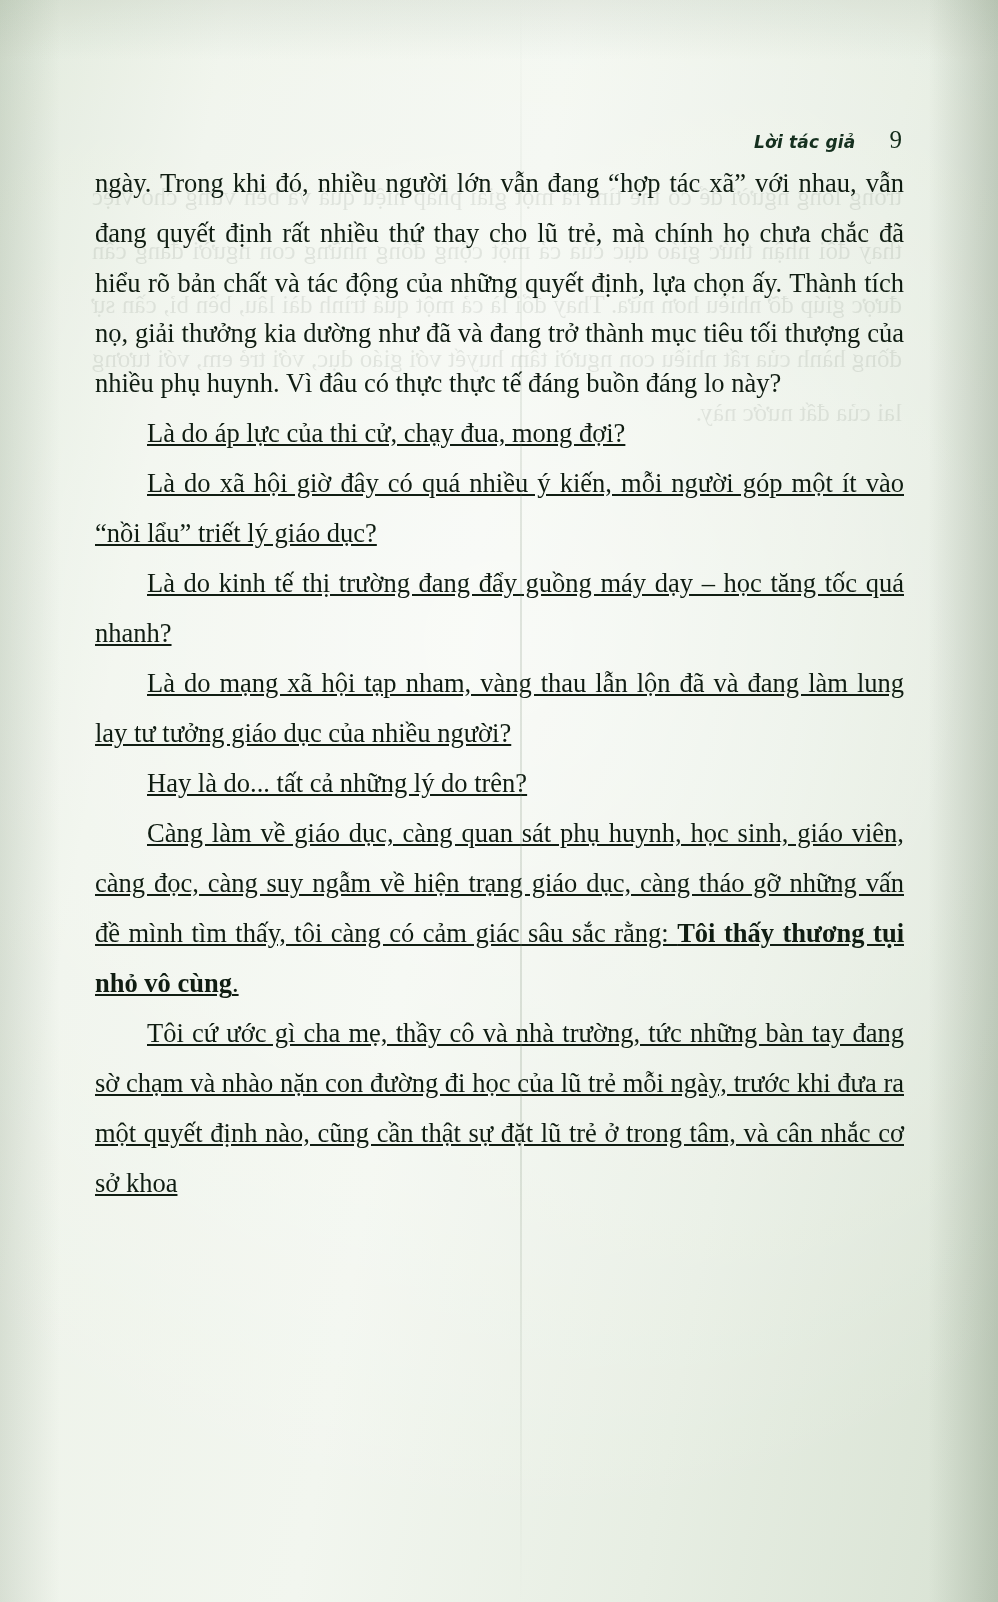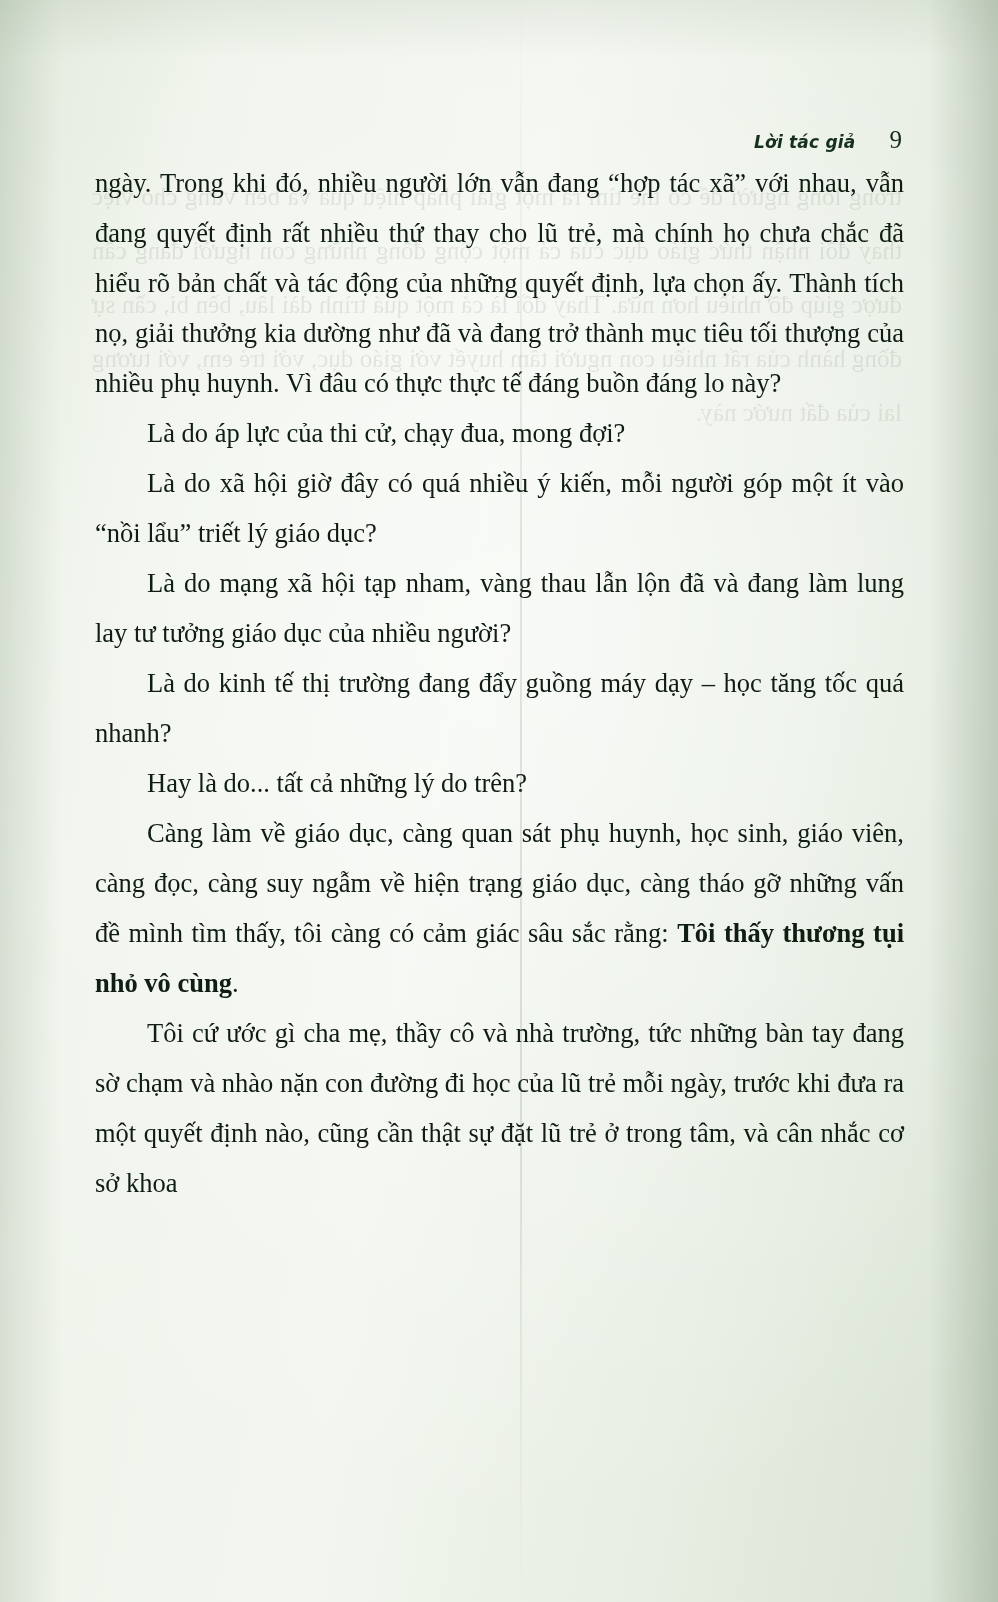--- a/index.html
+++ b/index.html
@@ -78,20 +78,21 @@
   }
   .content p {
     margin: 0;
     text-indent: 0;
   }
   .content p.indent {
     text-indent: 52px;
   }
   .content p + p {
     margin-top: 0px;
+    text-decoration: underline;
   }
   .content b {
     font-weight: bold;
   }
 
   
   .edge-shadow-right {
     position: absolute;
     top: 0; bottom: 0; right: 0;
     width: 70px;
@@ -130,22 +131,22 @@
 
   <div class="header">
     <span class="running-title">Lời tác giả</span>
     <span class="page-number">9</span>
   </div>
 
   <div class="content">
     <p>ngày. Trong khi đó, nhiều người lớn vẫn đang “hợp tác xã” với nhau, vẫn đang quyết định rất nhiều thứ thay cho lũ trẻ, mà chính họ chưa chắc đã hiểu rõ bản chất và tác động của những quyết định, lựa chọn ấy. Thành tích nọ, giải thưởng kia dường như đã và đang trở thành mục tiêu tối thượng của nhiều phụ huynh. Vì đâu có thực thực tế đáng buồn đáng lo này?</p>
     <p class="indent">Là do áp lực của thi cử, chạy đua, mong đợi?</p>
     <p class="indent">Là do xã hội giờ đây có quá nhiều ý kiến, mỗi người góp một ít vào “nồi lẩu” triết lý giáo dục?</p>
+    <p class="indent">Là do kinh tế thị trường đang đẩy guồng máy dạy – học tăng tốc quá nhanh?</p>
     <p class="indent">Là do mạng xã hội tạp nham, vàng thau lẫn lộn đã và đang làm lung lay tư tưởng giáo dục của nhiều người?</p>
-    <p class="indent">Là do kinh tế thị trường đang đẩy guồng máy dạy – học tăng tốc quá nhanh?</p>
     <p class="indent">Hay là do... tất cả những lý do trên?</p>
     <p class="indent"><span>Càng làm về giáo dục, càng quan sát phụ huynh, học sinh, giáo viên, càng đọc, càng suy ngẫm về hiện trạng giáo dục, càng tháo gỡ những vấn đề mình tìm thấy, tôi càng có cảm giác sâu sắc rằng: </span><b>Tôi thấy thương tụi nhỏ vô cùng</b><span>.</span></p>
     <p class="indent">Tôi cứ ước gì cha mẹ, thầy cô và nhà trường, tức những bàn tay đang sờ chạm và nhào nặn con đường đi học của lũ trẻ mỗi ngày, trước khi đưa ra một quyết định nào, cũng cần thật sự đặt lũ trẻ ở trong tâm, và cân nhắc cơ sở khoa</p>
   </div>
 
   <div class="fold"></div>
   <div class="edge-shadow-right"></div>
   <div class="edge-shadow-left"></div>
   <div class="edge-shadow-top"></div>
 </div>

